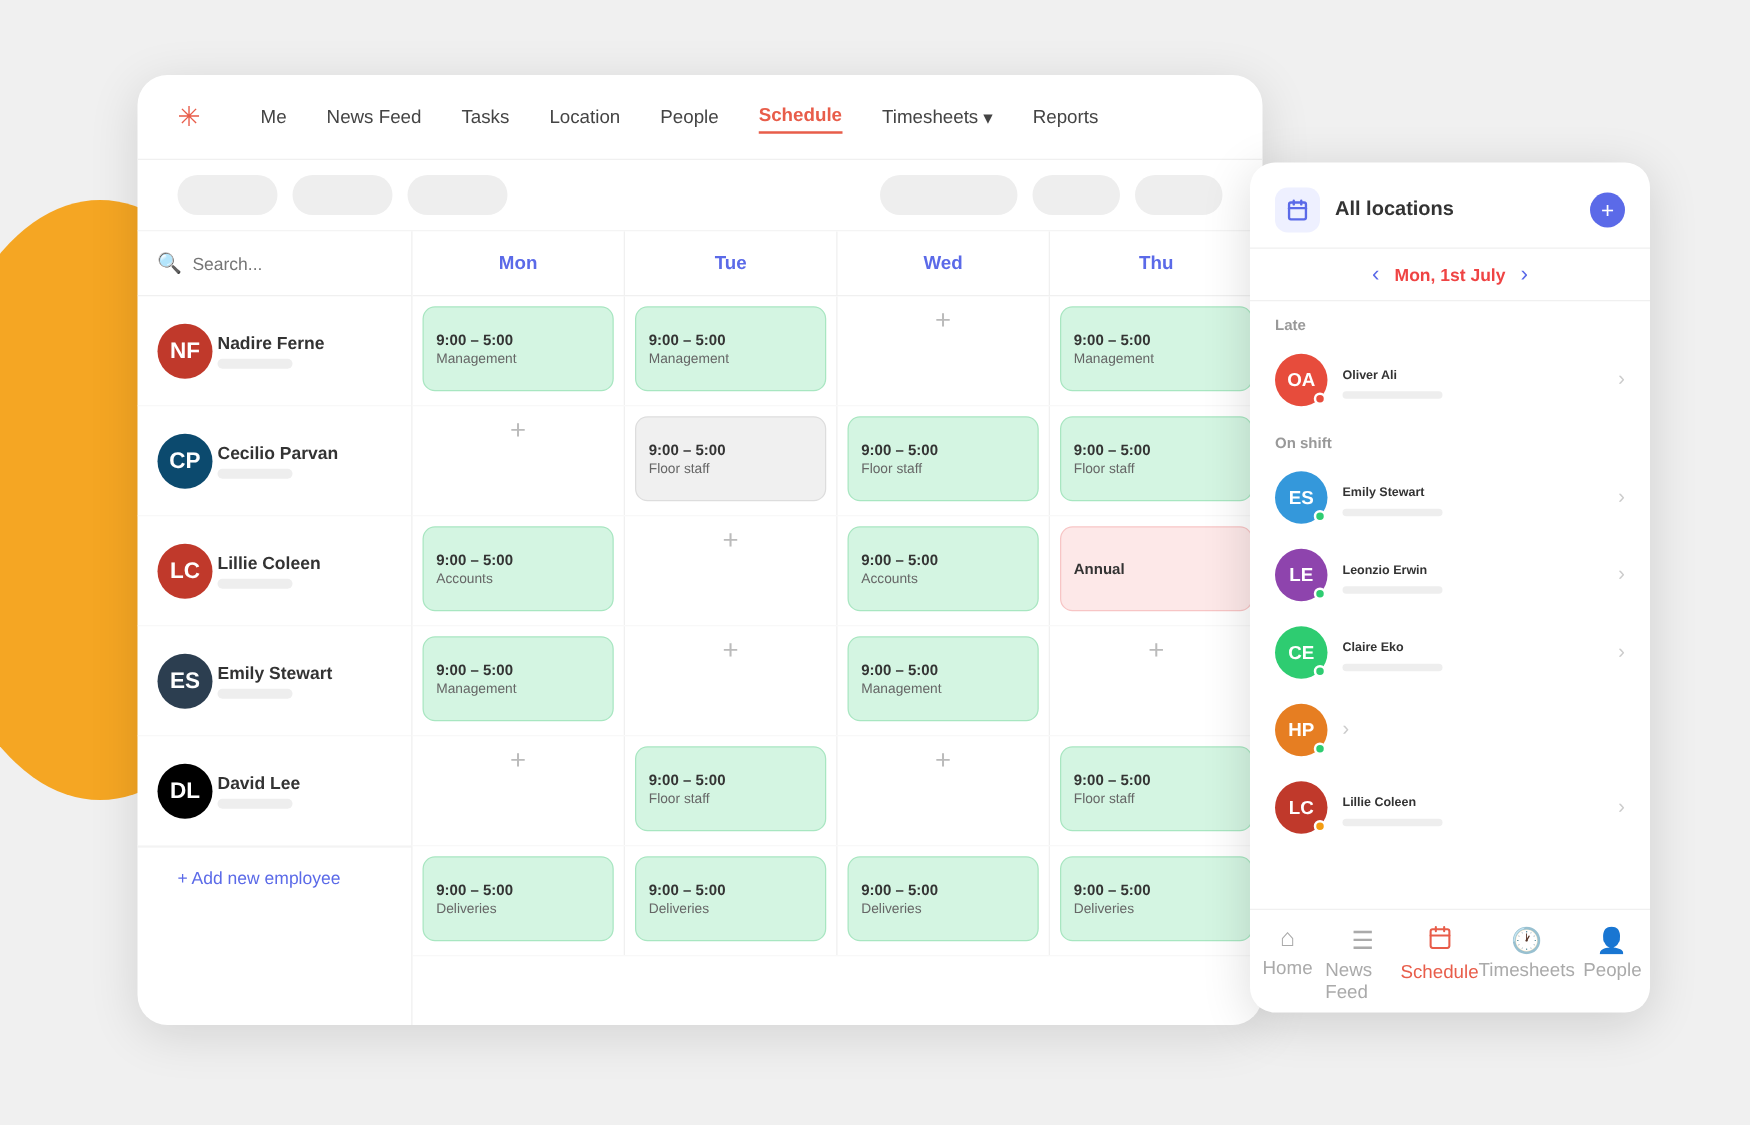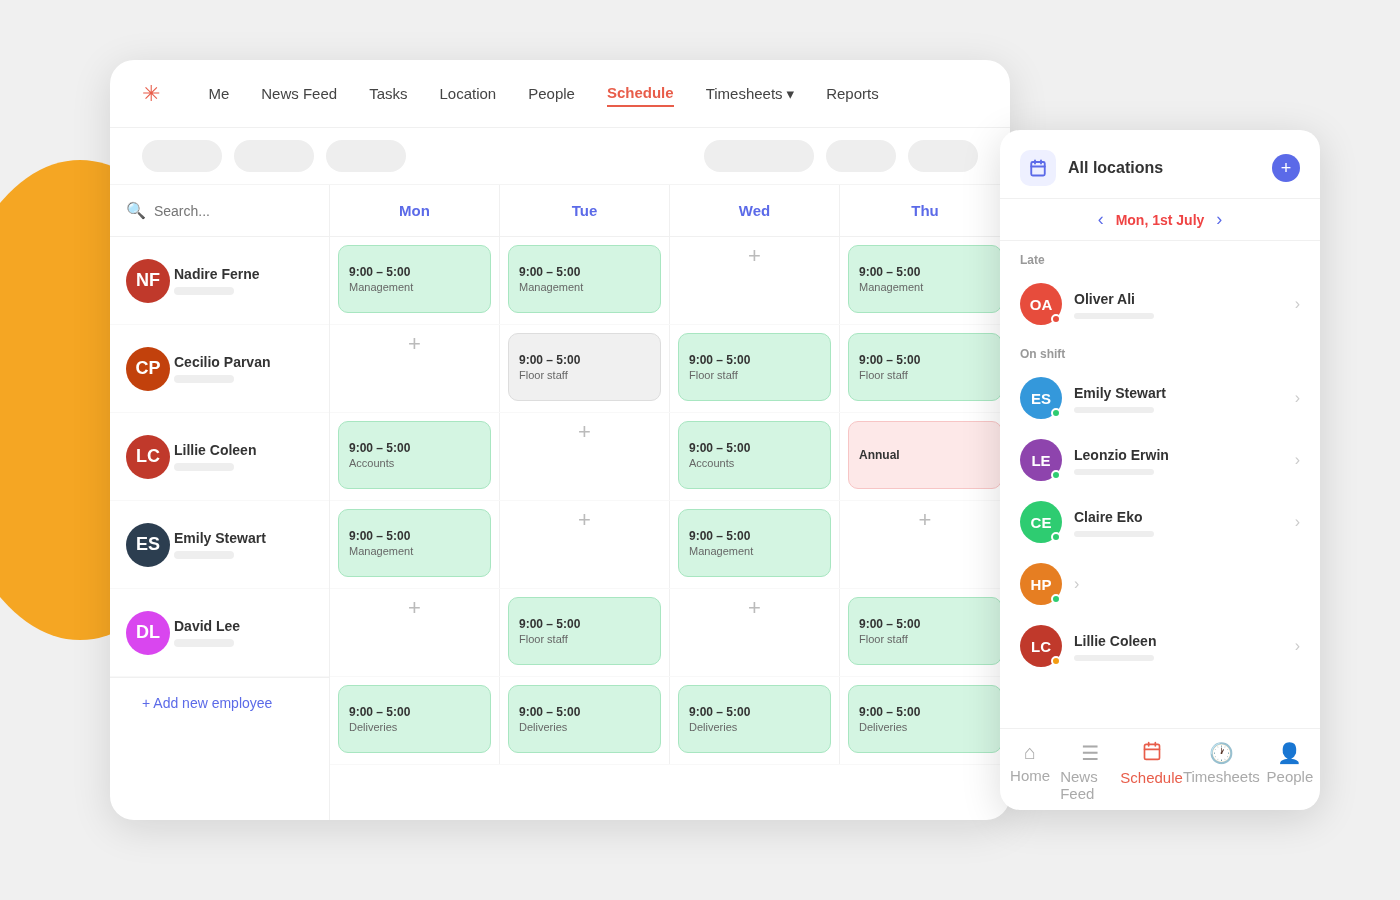--- a/index.html
+++ b/index.html
@@ -409,21 +409,21 @@
 
     .dot-red { background: #e74c3c; }
     .dot-green { background: #2ecc71; }
     .dot-orange { background: #f39c12; }
 
     .p-info {
       flex: 1;
     }
 
     .p-name {
-      font-size: 14px;
+      font-size: 10px;
       font-weight: 600;
       color: #333;
     }
 
     .p-bar {
       width: 80px;
       height: 6px;
       background: #eee;
       border-radius: 3px;
       margin-top: 5px;
@@ -462,24 +462,24 @@
     .bn-label {
       font-size: 15px;
       color: #aaa;
     }
 
     .bn-label.active { color: #e85d4a; }
 
     
     .av-1 { background: #c0392b; }
     .av-2 { background: #8e44ad; }
-    .av-3 { background: #c2410c; }
+    .av-3 { background: #0c4a6e; }
     .av-4 { background: #c0392b; }
     .av-5 { background: #2c3e50; }
-    .av-6 { background: #d946ef; text-align: right; }
+    .av-6 { background: #000000; text-align: right; }
 
     
     .pav-1 { background: #e74c3c; }
     .pav-2 { background: #3498db; }
     .pav-3 { background: #8e44ad; }
     .pav-4 { background: #2ecc71; }
     .pav-5 { background: #e67e22; }
     .pav-6 { background: #c0392b; }
 
     .avatar-circle {

